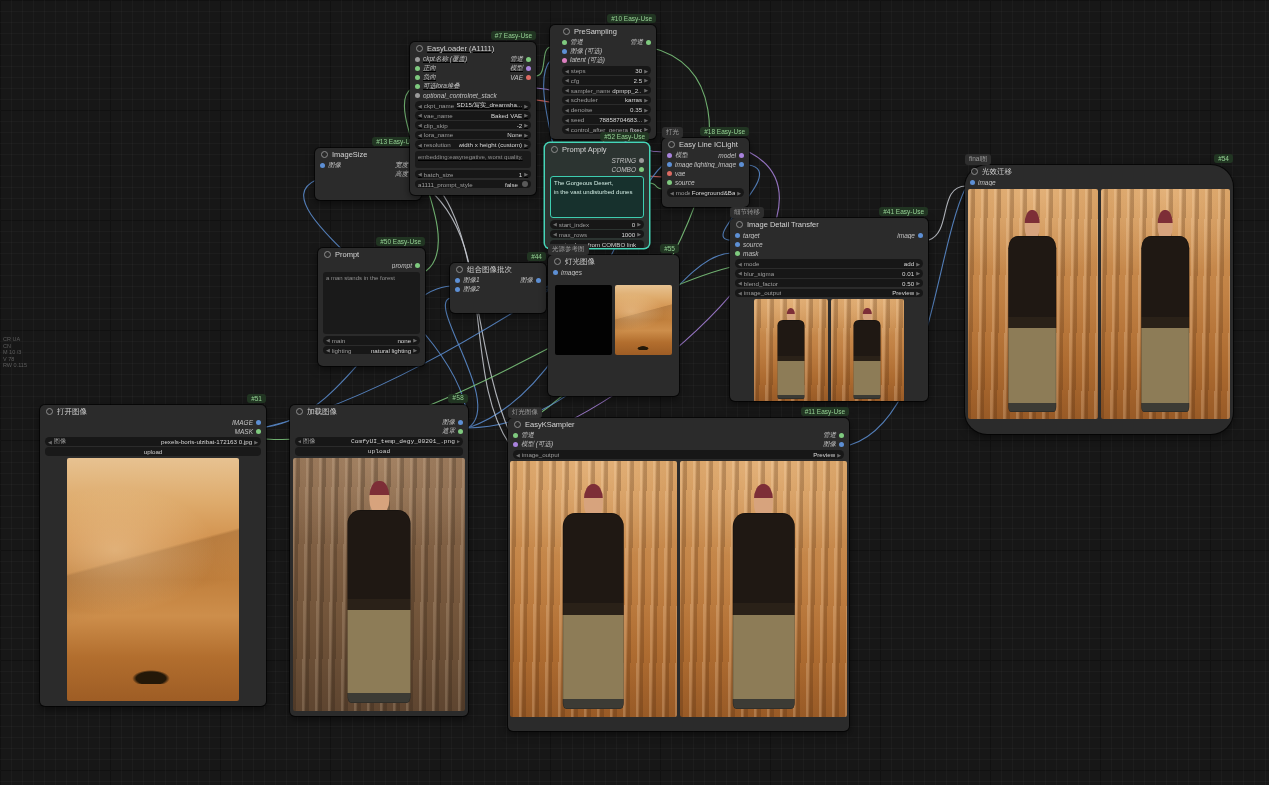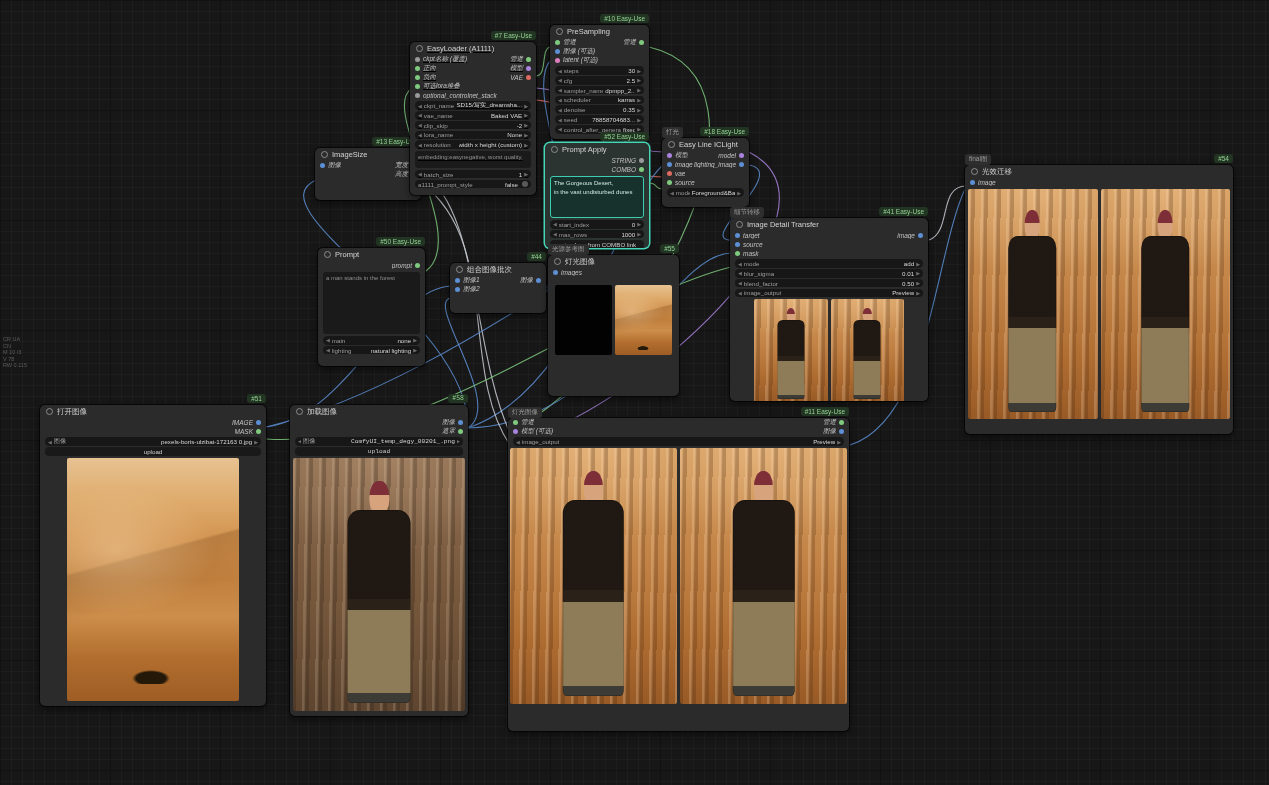--- a/index.html
+++ b/index.html
@@ -203,21 +203,21 @@
             <span class="wval">1</span>
             <span class="warr">▶</span>
           </div>
           <div class="wrow">
             <span class="wlab">a1111_prompt_style</span>
             <span class="wval">false</span>
             <i class="knob"></i>
           </div>
         </div>
       </div>
-      <div class="node" style="left: 550px; top: 25px; width: 99px; height: 114px;">
+      <div class="node" style="left: 550px; top: 25px; width: 99px; height: 114px; padding-left: 7px;">
         <div class="badge">#10 Easy-Use</div>
         <div class="nhead">
           <span class="ndot"></span>
           <span>PreSampling</span>
         </div>
         <div class="nbody">
           <div class="prow">
             <span class="pside in">
               <i class="pdot" style="background: rgb(127, 202, 127);"></i>
               <em>管道</em>
@@ -565,20 +565,24 @@
           <div class="duorow" style="width: 100%;">
             <div class="ph ph-forest" style="width: 97%; height: 253px;">
               <div class="fig"></div>
             </div>
           </div>
         </div>
       </div>
       <div class="node" style="left: 508px; top: 418px; width: 341px; height: 313px;">
         <div class="badge">#11 Easy-Use</div>
         <div class="ntag">灯光图像</div>
+        <div class="nhead">
+          <span class="ndot"></span>
+          <span>EasyKSampler</span>
+        </div>
         <div class="nbody">
           <div class="prow">
             <span class="pside in">
               <i class="pdot" style="background: rgb(127, 202, 127);"></i>
               <em>管道</em>
             </span>
             <span class="pside out">
               <em>管道</em>
               <i class="pdot" style="background: rgb(127, 202, 127);"></i>
             </span>
@@ -602,21 +606,21 @@
           <div class="duorow" style="width: 99%;">
             <div class="ph ph-warm" style="width: calc(50% - 1.5px); height: 256px;">
               <div class="fig"></div>
             </div>
             <div class="ph ph-warm" style="width: calc(50% - 1.5px); height: 256px;">
               <div class="fig"></div>
             </div>
           </div>
         </div>
       </div>
-      <div class="node" style="left: 965px; top: 165px; width: 268px; height: 269px;">
+      <div class="node" style="left: 965px; top: 165px; width: 268px; height: 269px; border-radius: 22px;">
         <div class="badge">#54</div>
         <div class="ntag">final图</div>
         <div class="nhead">
           <span class="ndot"></span>
           <span>光效迁移</span>
         </div>
         <div class="nbody">
           <div class="prow">
             <span class="pside in">
               <i class="pdot" style="background: rgb(93, 143, 212);"></i>

